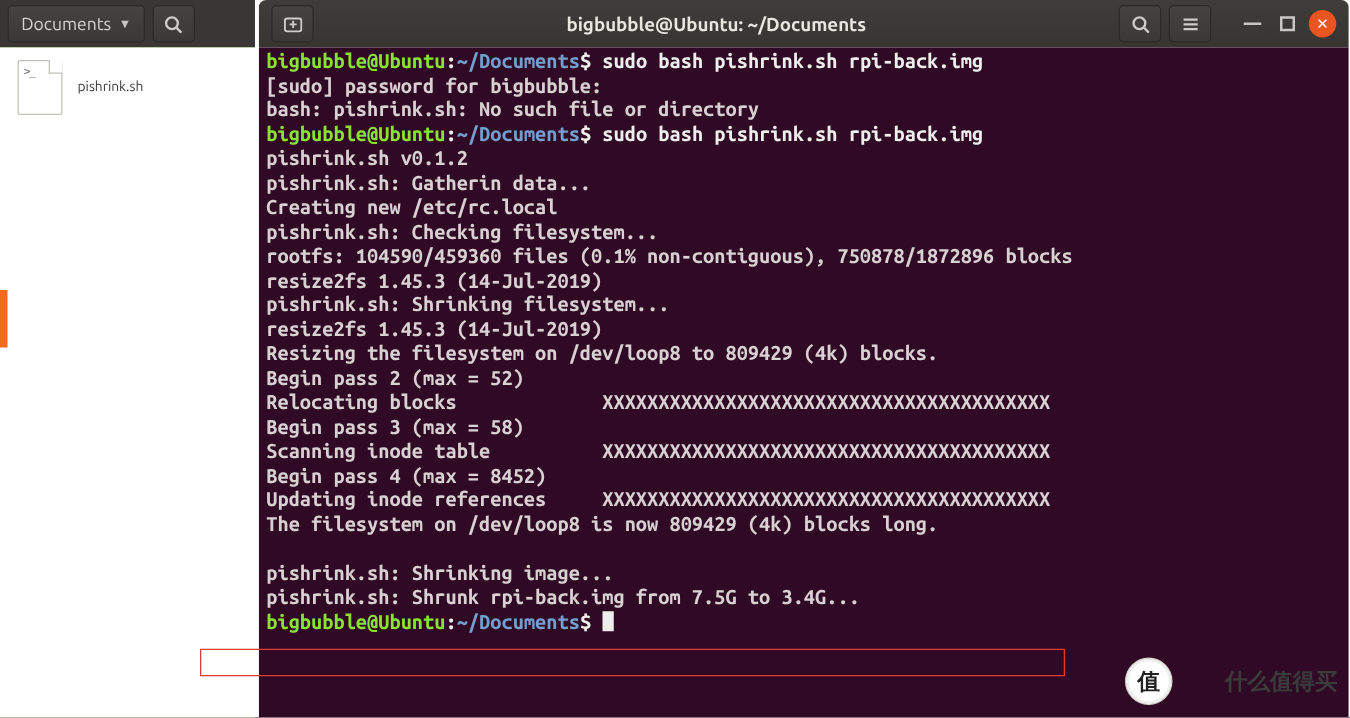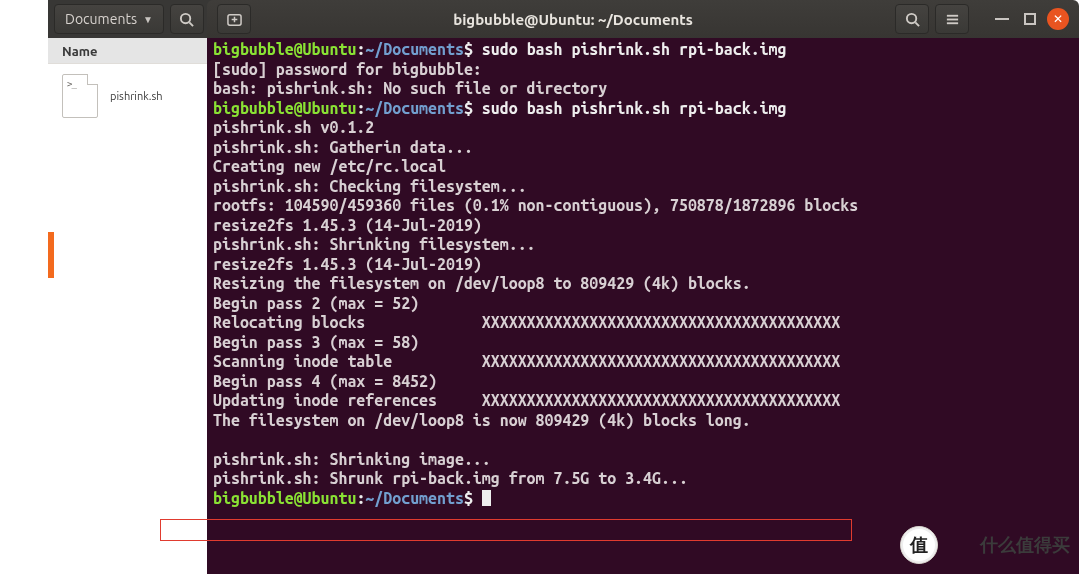--- a/index.html
+++ b/index.html
@@ -6,21 +6,21 @@
     body {
       font-family: "Ubuntu", "Noto Sans", Arial, sans-serif;
       width: 1080px;
       height: 574px;
       overflow: hidden;
       background: #fff;
       position: relative;
       font-size: 13px;
     }
     
-    .fm { position: absolute; left: 0; top: 0; width: 204px; height: 574px; background: #e5e5e5; display: flex; flex-direction: column; margin-left: 48px; }
+    .fm { position: absolute; left: 0; top: 0; width: 204px; height: 574px; background: #bef264; display: flex; flex-direction: column; }
     .fm-hdr {
       height: 38px; background: #383735; display: flex; align-items: center; gap: 6px; padding: 0 6px;
     }
     .pill {
       height: 30px; display: flex; align-items: center; gap: 6px; color: #d8d3cf;
       border: 1px solid #2b2a28; border-radius: 4px; padding: 0 10px;
       background: linear-gradient(#454340,#3a3936); font-size: 14px;
     }
     .sq { width: 34px; justify-content: center; padding: 0; }
     .tri { font-size: 10px; color: #c9c5c1; }
@@ -94,21 +94,20 @@
       <span>Documents</span>
       <span class="tri">▼</span>
     </div>
     <div class="pill sq">
       <svg width="15" height="15" viewBox="0 0 16 16">
         <circle cx="7" cy="7" r="5" fill="none" stroke="#cfcbc6" stroke-width="2"></circle>
         <line x1="11" y1="11" x2="15" y2="15" stroke="#cfcbc6" stroke-width="2"></line>
       </svg>
     </div>
   </div>
-  <div class="name-row">Name</div>
   <div class="body">
     <div class="item">
       <div class="ficon sh"></div>
       <span class="lbl">pishrink.sh</span>
     </div>
   </div>
   <div class="orange-indicator"></div>
 </div>
 
 <div class="term">

